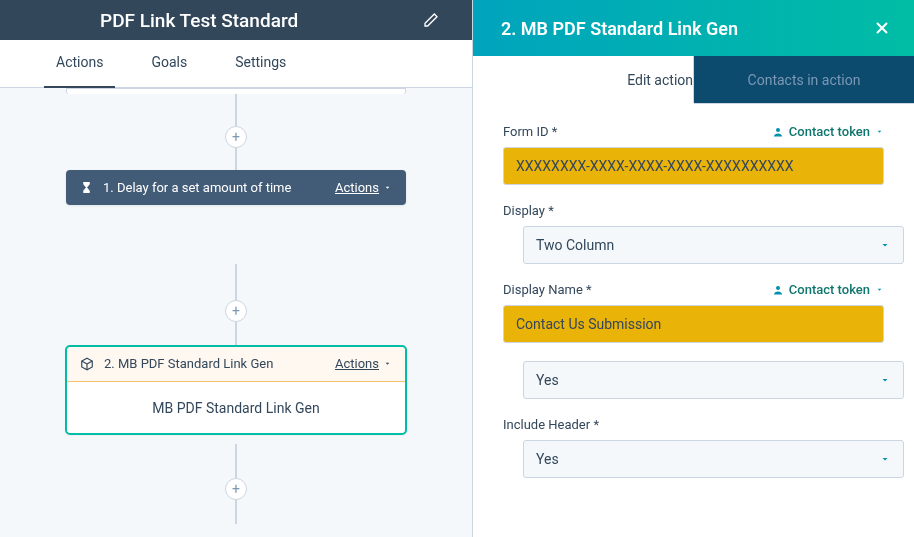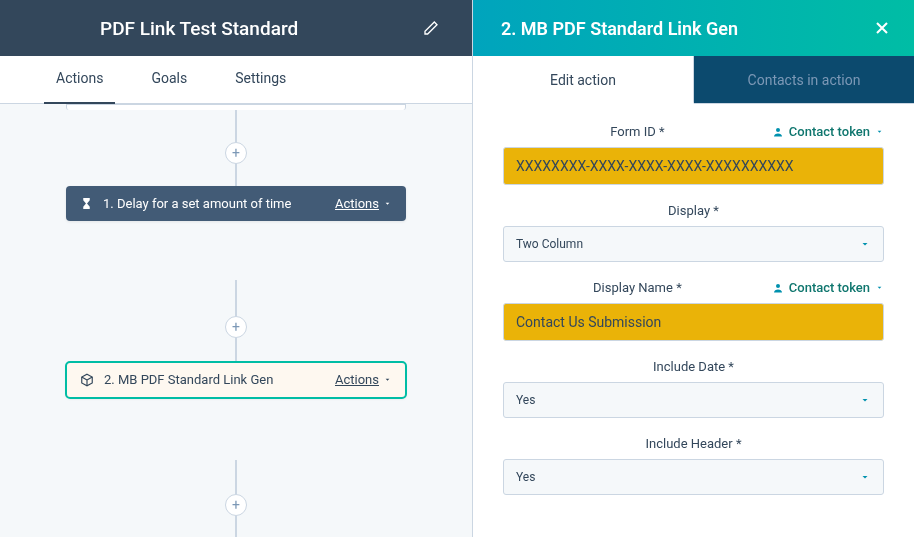--- a/index.html
+++ b/index.html
@@ -1,20 +1,20 @@
 <!DOCTYPE html>
 <html><head>
 <meta charset="utf-8">
 <style>
   * { box-sizing: border-box; margin: 0; padding: 0; font-family: -apple-system, BlinkMacSystemFont, "Segoe UI", Roboto, Helvetica, Arial, sans-serif; }
   body { width: 914px; height: 537px; overflow: hidden; display: flex; background: #f5f8fa; }
 
   
   .left { flex: 0 0 472px; display: flex; flex-direction: column; }
-  .top-bar { background: #33475b; height: 56px; display: flex; align-items: center; padding: 0 33px 0 100px; }
+  .top-bar { background: #33475b; height: 40px; display: flex; align-items: center; padding: 0 33px 0 100px; }
   .page-title { color: #fff; font-size: 19px; font-weight: 500; flex: 1; }
   .pencil-icon { margin-left: 14px; }
 
   .tabs { background: #fff; display: flex; padding: 0 32px; border-bottom: 1px solid #cbd6e2; height: 48px; }
   .tab { padding: 14px 24px 0 24px; font-size: 14px; color: #33475b; cursor: pointer; position: relative; height: 48px; }
   .tab.active::after { content: ""; position: absolute; bottom: -1px; left: 12px; right: 12px; height: 3px; background: #33475b; }
 
   .canvas { flex: 1; position: relative; background: #f5f8fa; overflow: hidden; }
   .flow-line { position: absolute; left: 50%; width: 2px; background: #cbd6e2; transform: translateX(-50%); }
   .plus-btn { position: absolute; left: 50%; transform: translateX(-50%); width: 22px; height: 22px; border-radius: 50%; background: #fff; border: 1px solid #cbd6e2; color: #7c98b6; display: flex; align-items: center; justify-content: center; font-size: 14px; line-height: 1; cursor: pointer; }
@@ -31,32 +31,32 @@
   .ghost-node { position: absolute; left: 50%; transform: translateX(-50%); width: 340px; height: 6px; background: #fff; border: 1px solid #cbd6e2; border-bottom: none; border-radius: 0 0 3px 3px; }
 
   
   .panel { flex: 1; display: flex; flex-direction: column; background: #fff; border-left: 1px solid #cbd6e2; }
   .panel-header { background: linear-gradient(90deg, #00a4bd 0%, #00bda5 100%); color: #fff; height: 56px; display: flex; align-items: center; padding: 0 22px 0 28px; }
   .panel-title { flex: 1; font-size: 18px; font-weight: 600; }
   .close-btn { cursor: pointer; }
 
   .panel-tabs { display: flex; }
   .ptab { flex: 1; text-align: center; padding: 16px 0 14px; font-size: 14px; color: #33475b; border-bottom: 1px solid #cbd6e2; cursor: pointer; }
-  .ptab:first-child { border-right: 1px solid #cbd6e2; }
+  .ptab:first-child { border-right: 1px solid #cbd6e2; text-align: right; }
   .ptab.active { border-bottom: 2px solid #fff; background: #fff; position: relative; }
   .ptab:not(.active) { background: #0c4a6e; color: #7c98b6; }
 
   .form-area { padding: 20px 30px; overflow: auto; flex: 1; }
   .field-row { margin-bottom: 18px; }
   .label-line { display: flex; align-items: center; margin-bottom: 8px; }
-  .field-label { font-size: 13px; color: #33475b; flex: 1; text-align: center; }
+  .field-label { font-size: 13px; color: #33475b; flex: 1; }
   .token-link { color: #0f766e; font-size: 13px; display: flex; align-items: center; gap: 5px; cursor: pointer; font-weight: 500; }
 
   .text-input { width: 100%; border: 1px solid #cbd6e2; background: #eab308; padding: 10px 12px; font-size: 14px; color: #33475b; border-radius: 3px; }
-  .select-box { width: 100%; border: 1px solid #cbd6e2; background: #f5f8fa; padding: 10px 12px; font-size: 12px; color: #33475b; border-radius: 3px; display: flex; align-items: center; cursor: pointer; }
+  .select-box { width: 100%; border: 1px solid #cbd6e2; background: #f5f8fa; padding: 10px 12px; font-size: 14px; color: #33475b; border-radius: 3px; display: flex; align-items: center; cursor: pointer; margin-left: 20px; }
   .select-box .val { flex: 1; }
   .caret { color: #0091ae; }
 
   svg { display: block; }
 </style>
 </head>
 <body>
 
 <div class="left">
   <div class="top-bar">
@@ -108,20 +108,21 @@
             </svg>
         </span>
         <span class="title">2. MB PDF Standard Link Gen</span>
         <span class="actions-link" style="color:#33475b;">
           <span>Actions</span>
           <svg width="9" height="9" viewBox="0 0 24 24" fill="#33475b">
               <path d="M7 10l5 5 5-5z"></path>
             </svg>
         </span>
       </div>
+      <div class="node-body">MB PDF Standard Link Gen</div>
     </div>
 
     <div class="flow-line" style="top:356px; height:80px;"></div>
     <div class="plus-btn" style="top:390px;">+</div>
   </div>
 </div>
 
 <div class="panel">
   <div class="panel-header">
     <span class="panel-title">2. MB PDF Standard Link Gen</span>
@@ -179,23 +180,20 @@
           <span>Contact token</span>
           <svg width="9" height="9" viewBox="0 0 24 24" fill="#0091ae">
               <path d="M7 10l5 5 5-5z"></path>
             </svg>
         </span>
       </div>
       <input class="text-input" value="Contact Us Submission" style="">
     </div>
 
     <div class="field-row">
-      <div class="label-line">
-        <span class="field-label">Include Date *</span>
-      </div>
       <div class="select-box">
         <span class="val">Yes</span>
         <svg class="caret" width="12" height="12" viewBox="0 0 24 24" fill="#0091ae">
             <path d="M7 10l5 5 5-5z"></path>
           </svg>
       </div>
     </div>
 
     <div class="field-row" style="margin-bottom:0;">
       <div class="label-line">

